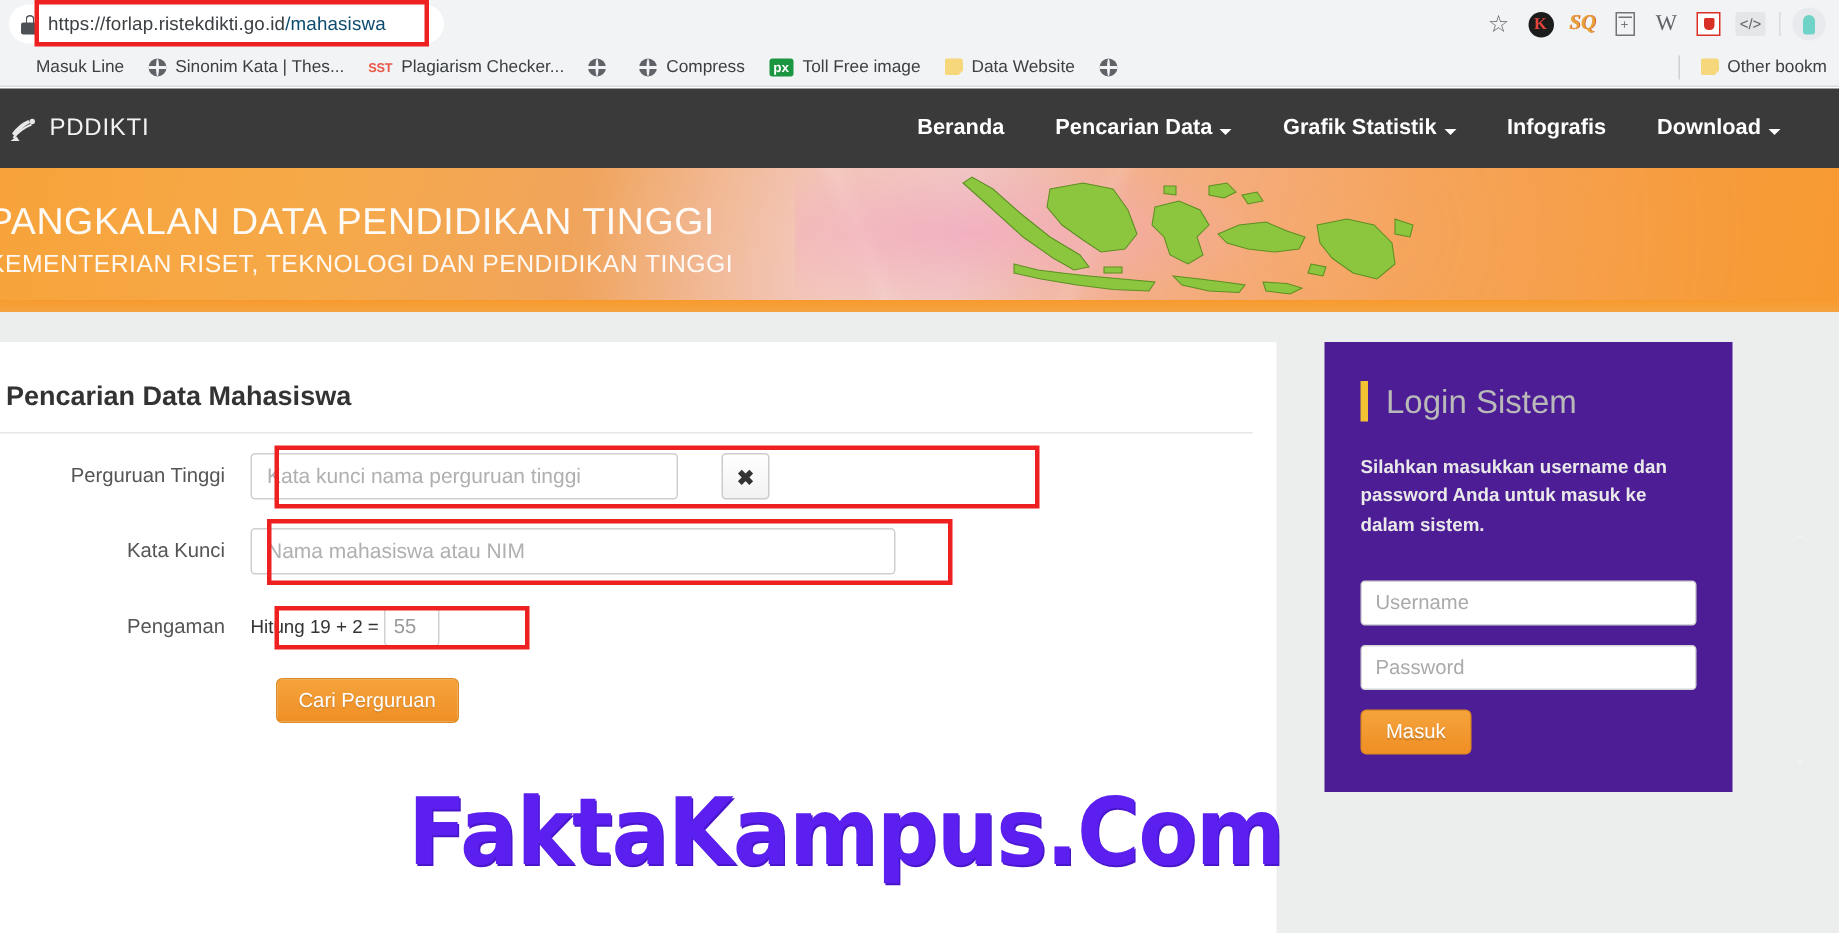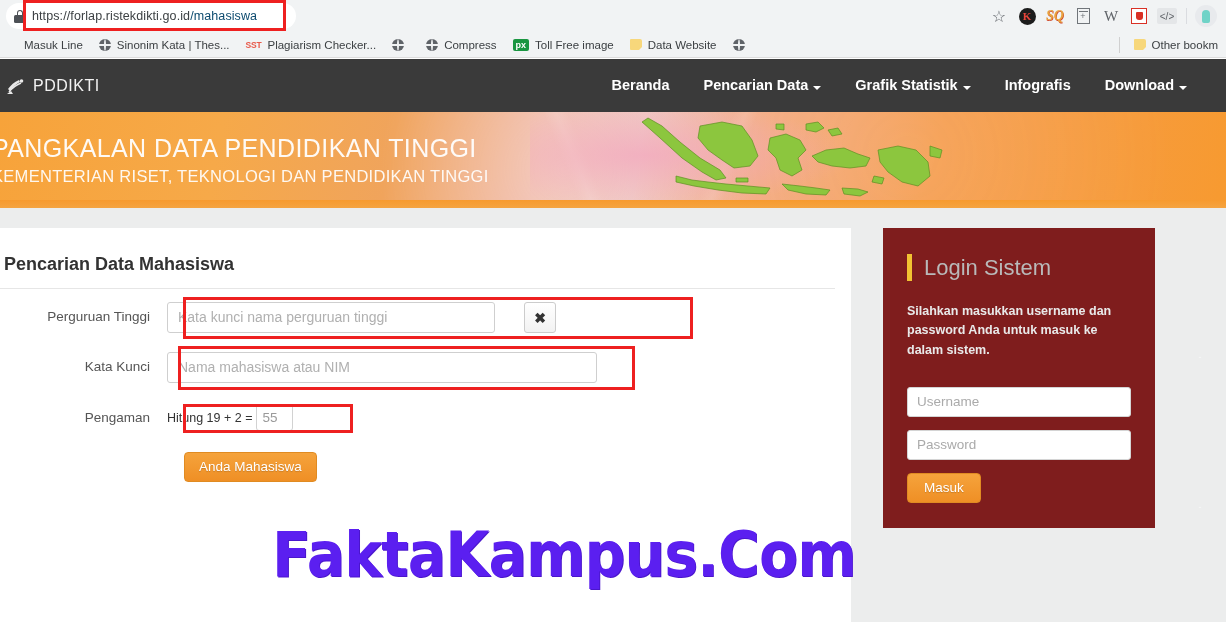--- a/index.html
+++ b/index.html
@@ -152,21 +152,21 @@
   .btn-primary {
     background:linear-gradient(180deg,#f5a33c,#ef8f25);
     border:1px solid #e08b22; border-radius:4px; color:#ffffff;
     font-size:13.5px; padding:7px 14px; line-height:1; white-space:nowrap;
     text-shadow:0 1px 1px rgba(0,0,0,.18);
   }
 
   
   .login-panel {
     position:absolute; left:883px; top:228px; width:272px; height:300px;
-    background:#7f1d1d; padding:26px 24px;
+    background:#4c1d95; padding:26px 24px;
   }
   .login-title { display:flex; align-items:center; gap:12px; }
   .login-accent { width:5px; height:27px; background:#f2c232; flex:0 0 auto; }
   .login-title span { font-size:22px; color:#b9b9b9; font-weight:400; }
   .login-sub { margin-top:21px; font-size:12.5px; font-weight:bold; color:#e9e9e9; line-height:1.55; }
   .login-inp {
     width:100%; height:30px; margin-top:13px; border:1px solid #d4d4d4; border-radius:3px;
     background:#fff; font-size:13.5px; color:#aaaaaa; padding:0 9px; line-height:28px;
   }
   .login-inp.first { margin-top:27px; }
@@ -344,21 +344,21 @@
 
   <div class="page-bg"></div>
 
   <div class="content-card">
     <div class="card-title">Pencarian Data Mahasiswa</div>
     <div class="card-rule"></div>
 
     <div class="frow" style="left:16px; top:74px;">
       <div class="flabel" style="width:150px;">Perguruan Tinggi</div>
       <div style="margin-left:17px; position:relative;">
-        <div class="inp" style="width:328px;">Kata kunci nama perguruan tinggi</div>
+        <div class="inp" style="width:285px;">Kata kunci nama perguruan tinggi</div>
       </div>
       <div class="btn-x" style="margin-left:29px;">
           <span>✖</span>
         </div>
     </div>
     <div class="redbox" style="left:199px; top:69px; width:510px; height:42px;"></div>
 
     <div class="frow" style="left:16px; top:124px;">
       <div class="flabel" style="width:150px;">Kata Kunci</div>
       <div style="margin-left:17px;">
@@ -370,21 +370,21 @@
     <div class="frow" style="left:16px; top:176px;">
       <div class="flabel" style="width:150px; line-height:28px;">Pengaman</div>
       <div class="pengaman-box" style="margin-left:17px;">
         <span class="pengaman-txt">Hitung 19 + 2 =</span>
         <span class="captcha-inp">55</span>
       </div>
     </div>
     <div class="redbox" style="left:199px; top:176px; width:170px; height:29px;"></div>
 
     <div style="position:absolute; left:200px; top:224px;">
-      <button class="btn-primary">Anda Mahasiswa</button>
+      <button class="btn-primary">Cari Perguruan</button>
     </div>
   </div>
 
   <div class="login-panel">
     <div class="login-title">
       <span class="login-accent"></span>
       <span>Login Sistem</span>
     </div>
     <div class="login-sub">Silahkan masukkan username dan password Anda untuk masuk ke dalam sistem.</div>
     <div class="login-inp first">Username</div>

